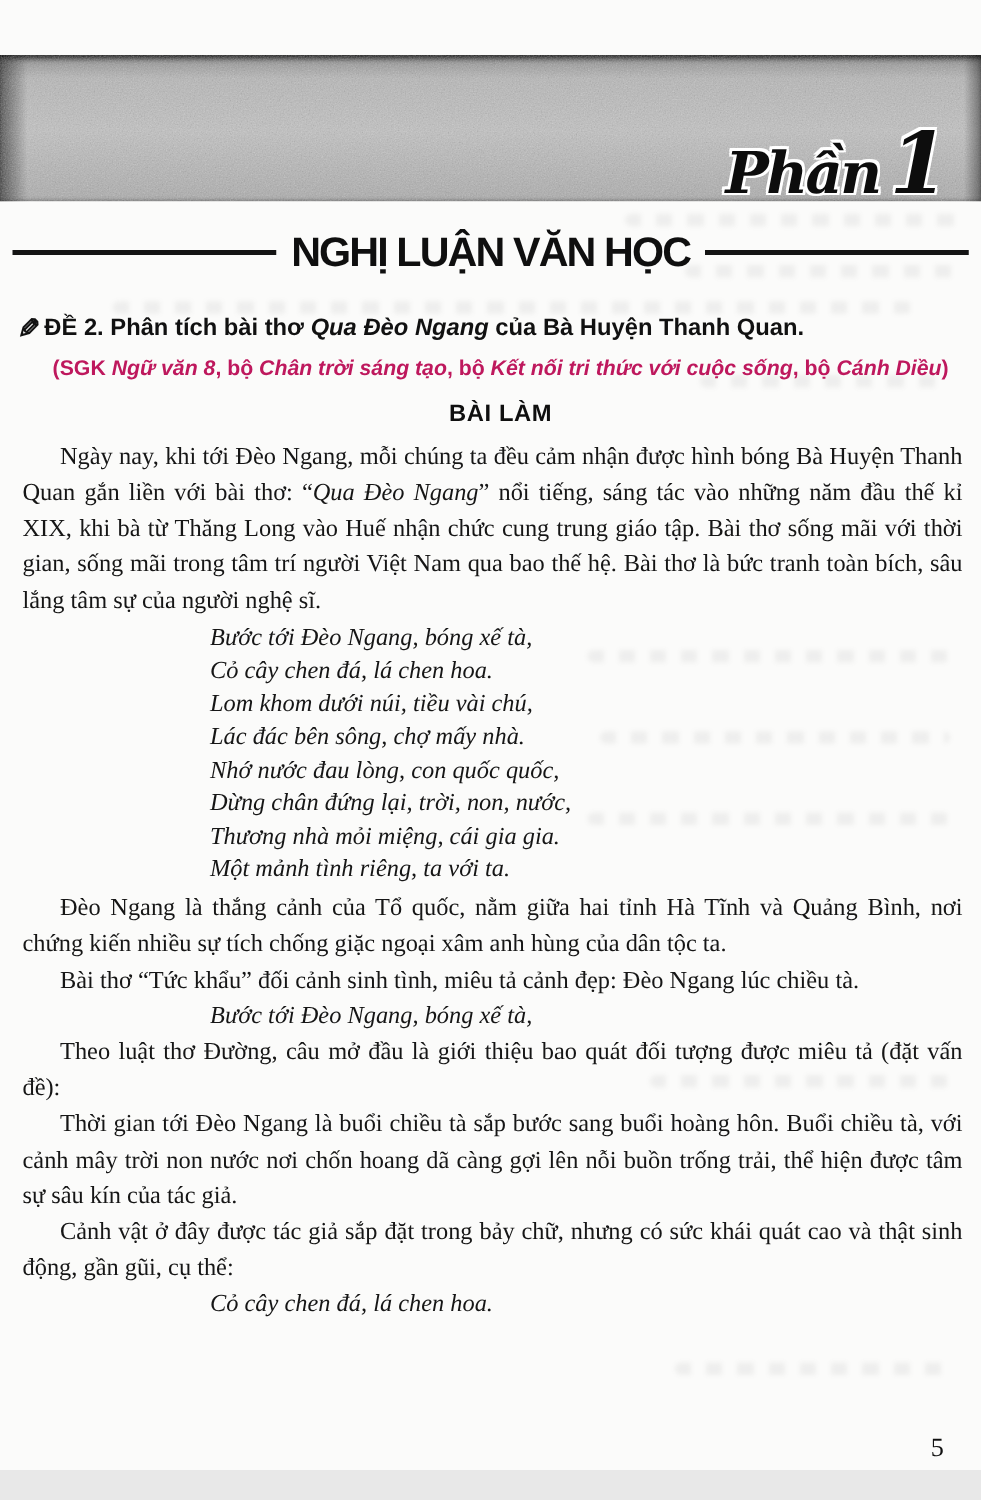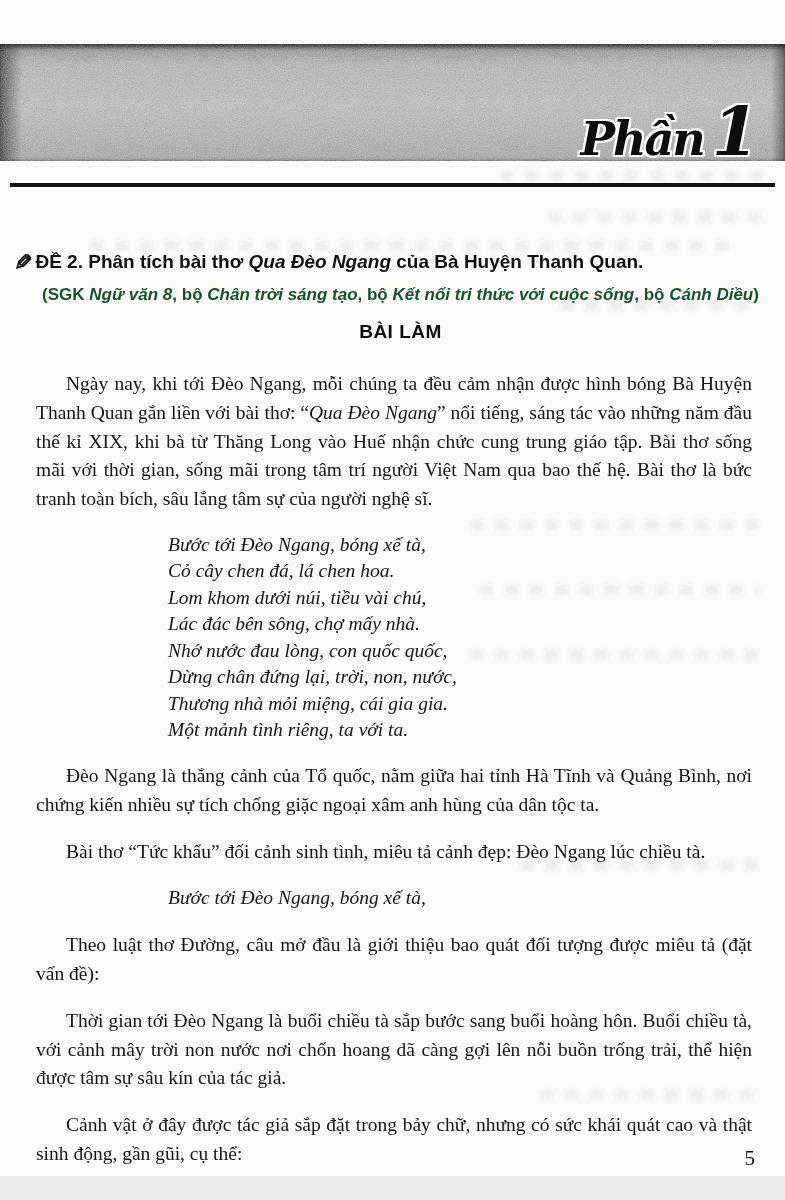--- a/index.html
+++ b/index.html
@@ -23,29 +23,29 @@
   
   .title-row{position:absolute;top:183px;left:10px;right:10px;display:flex;align-items:center;z-index:1;}
   .rule{height:4px;background:#141414;flex:1;}
   .title{font-family:"Liberation Sans",sans-serif;font-weight:bold;font-size:33px;
          letter-spacing:-1.5px;white-space:nowrap;padding:0 12px;color:#0f0f0f;}
   
   .prompt{position:absolute;top:250px;left:14px;right:12px;z-index:1;
           font-family:"Liberation Sans",sans-serif;font-weight:bold;font-size:19px;color:#111;}
   .pencil{display:inline-block;transform:scaleX(-1);font-size:22px;margin-right:3px;vertical-align:-2px;}
   .source{position:absolute;top:285px;left:0;right:0;text-align:center;z-index:1;
-          font-family:"Liberation Sans",sans-serif;font-weight:bold;font-size:17px;color:#14532d;margin-left:16px;}
+          font-family:"Liberation Sans",sans-serif;font-weight:bold;font-size:17px;color:#be185d;margin-left:16px;}
   .heading{position:absolute;top:321px;left:16px;right:0;text-align:center;z-index:1;
            font-family:"Liberation Sans",sans-serif;font-weight:bold;font-size:19px;
            letter-spacing:.5px;color:#0f0f0f;}
   
   .body{position:absolute;top:352px;left:18px;right:15px;z-index:1;
         font-family:"Liberation Serif",serif;font-size:19.5px;line-height:28.8px;
         text-align:justify;color:#161616;}
-  .para{margin:18px;text-indent:30px;}
+  .para{margin:0;text-indent:30px;}
   .quote{margin:0 0 0 150px;font-style:italic;text-indent:0;text-align:left;}
   .poem{margin:2px 0 3px 150px;font-style:italic;text-align:left;}
   .poem p{margin:0;line-height:26.5px;}
   .pagenum{position:absolute;top:1146px;right:30px;z-index:1;
            font-family:"Liberation Serif",serif;font-size:21px;color:#111;}
   
   .bleed{position:absolute;height:10px;z-index:0;pointer-events:none;border-radius:5px;
          filter:blur(2px);opacity:.5;
          background:repeating-linear-gradient(90deg,rgba(95,95,95,.16) 0 13px,rgba(0,0,0,0) 13px 25px);}
 </style>
@@ -72,20 +72,21 @@
         </filter>
       <rect width="100%" height="100%" filter="url(#grain)"></rect>
     </svg>
     <div class="part">
       <span class="lbl">Phần</span><span class="num">1</span>
     </div>
   </div>
 
   <div class="title-row">
     <div class="rule"></div>
+    <div class="title">NGHỊ LUẬN VĂN HỌC</div>
     <div class="rule"></div>
   </div>
 
   <div class="prompt">
     <span class="pencil">✎</span><span>ĐỀ 2.</span><span> Phân tích bài thơ <i>Qua Đèo Ngang</i> của Bà Huyện Thanh Quan.</span>
   </div>
   <div class="source">(SGK <i>Ngữ văn 8</i>, bộ <i>Chân trời sáng tạo</i>, bộ <i>Kết nối tri thức với cuộc sống</i>, bộ <i>Cánh Diều</i>)</div>
   <div class="heading">BÀI LÀM</div>
 
   <div class="body">

